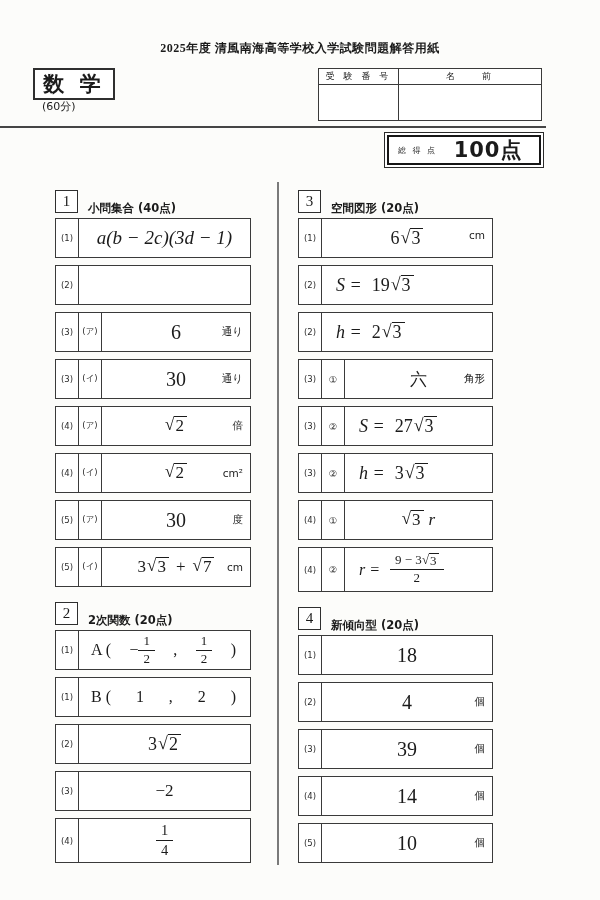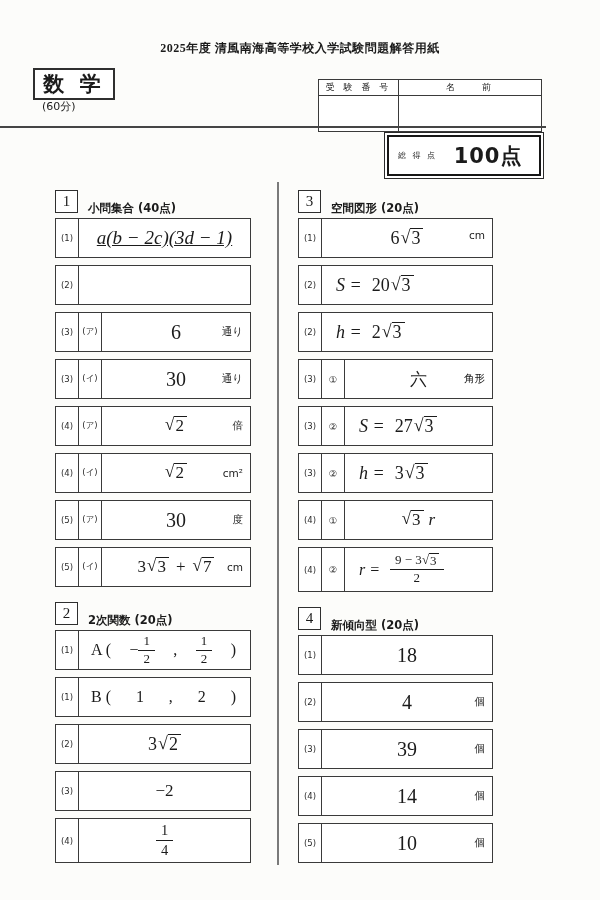--- a/index.html
+++ b/index.html
@@ -12,31 +12,31 @@
     position:absolute;top:40px;left:0;width:100%;text-align:center;
     font-family:"Liberation Serif","DejaVu Serif",serif;font-weight:700;font-size:12px;letter-spacing:.5px;
   }
   .subject-box{
     position:absolute;left:33px;top:68px;width:78px;height:28px;border:2px solid #2f2f2f;
     display:flex;align-items:center;justify-content:center;
     font-size:21px;font-weight:700;letter-spacing:4px;background:#fff;
   }
   .duration{position:absolute;left:42px;top:99px;font-size:11px;}
   .exam-table{
-    position:absolute;left:318px;top:79px;width:222px;height:51px;border:1.5px solid #3a3a3a;
+    position:absolute;left:318px;top:68px;width:222px;height:51px;border:1.5px solid #3a3a3a;
     display:grid;grid-template-columns:80px 1fr;grid-template-rows:16px 1fr;background:#fff;
   }
   .exam-table .hcell{
     display:flex;align-items:center;justify-content:center;
     font-size:9px;letter-spacing:3px;border-bottom:1.2px solid #3a3a3a;
   }
   .exam-table .c1{border-right:1.2px solid #3a3a3a;}
   .hr-line{position:absolute;left:0;top:126px;width:546px;height:2px;background:#454545;}
   .score-box{
-    position:absolute;left:384px;top:132px;width:160px;height:47px;
+    position:absolute;left:384px;top:132px;width:160px;height:36px;
     border:1.5px solid #2b2b2b;padding:2px;background:#fff;box-sizing:border-box;
   }
   .score-inner{border:2px solid #161616;height:100%;display:flex;align-items:center;box-sizing:border-box;}
   .score-label{font-size:8px;letter-spacing:2px;margin-left:9px;white-space:nowrap;}
   .score-value{flex:1;text-align:center;font-size:21px;font-weight:700;letter-spacing:1px;}
   
   .divider{position:absolute;left:277px;top:182px;width:1.5px;height:683px;background:#7a7a7a;}
   .col{position:absolute;top:190px;display:flex;flex-direction:column;}
   .col-left{left:55px;width:196px;}
   .col-right{left:298px;width:195px;}
@@ -112,21 +112,21 @@
   <div class="col col-left">
 
     <div class="sec-head">
       <div class="sec-num">1</div>
       <div class="sec-title">小問集合 (40点)</div>
     </div>
 
     <div class="row">
       <div class="lab">(1)</div>
       <div class="main">
-        <span class="it" style="font-size:19px;text-decoration:underline;">a(b − 2c)(3d − 1)</span>
+        <span class="it" style="font-size:19px;">a(b − 2c)(3d − 1)</span>
       </div>
     </div>
 
     <div class="row">
       <div class="lab">(2)</div>
     </div>
 
     <div class="row">
       <div class="lab">(3)</div>
       <div class="lab">(ア)</div>
@@ -282,21 +282,21 @@
             <span class="sq-rad">3</span>
           </span>
         <span class="unit" style="top:10px;transform:none;">cm</span>
       </div>
     </div>
 
     <div class="row">
       <div class="lab">(2)</div>
       <div class="main" style="font-size:18px;justify-content:flex-start;padding-left:14px;">
         <span class="eqpre">S =</span>
-        <span class="coef">20</span>
+        <span class="coef">19</span>
         <span class="sq">
             <span class="sq-sign">√</span>
             <span class="sq-rad">3</span>
           </span>
       </div>
     </div>
 
     <div class="row">
       <div class="lab">(2)</div>
       <div class="main" style="font-size:18px;justify-content:flex-start;padding-left:14px;">

